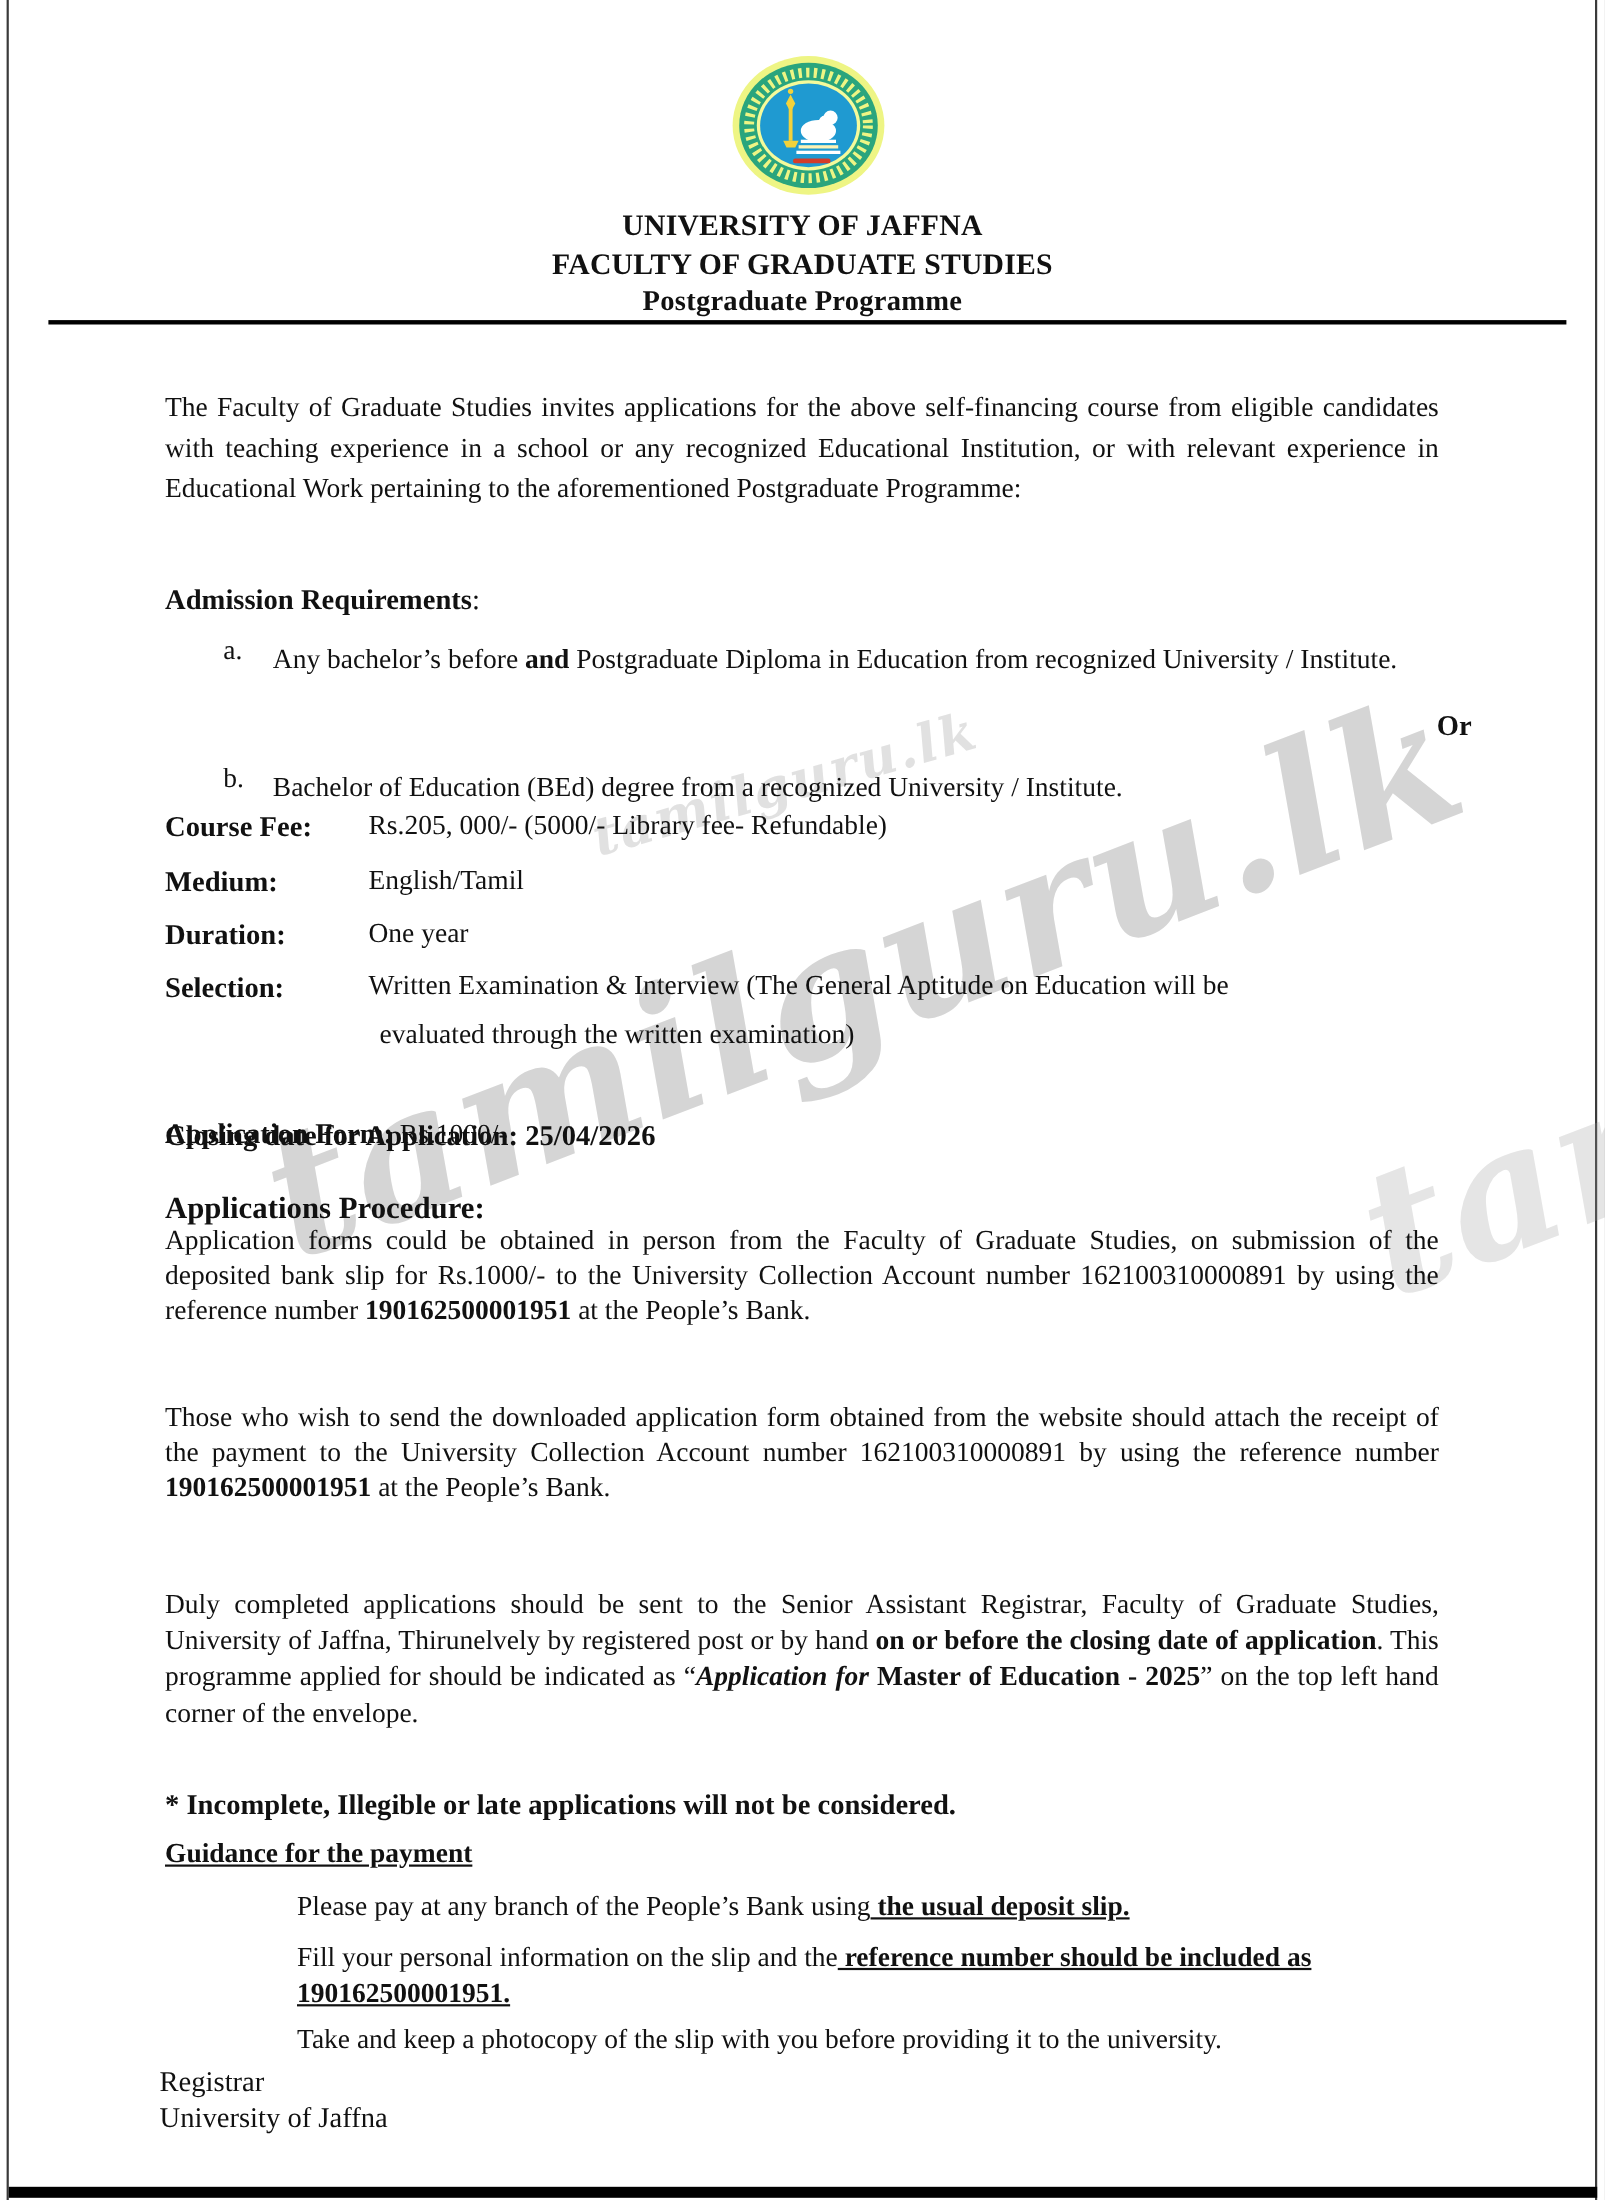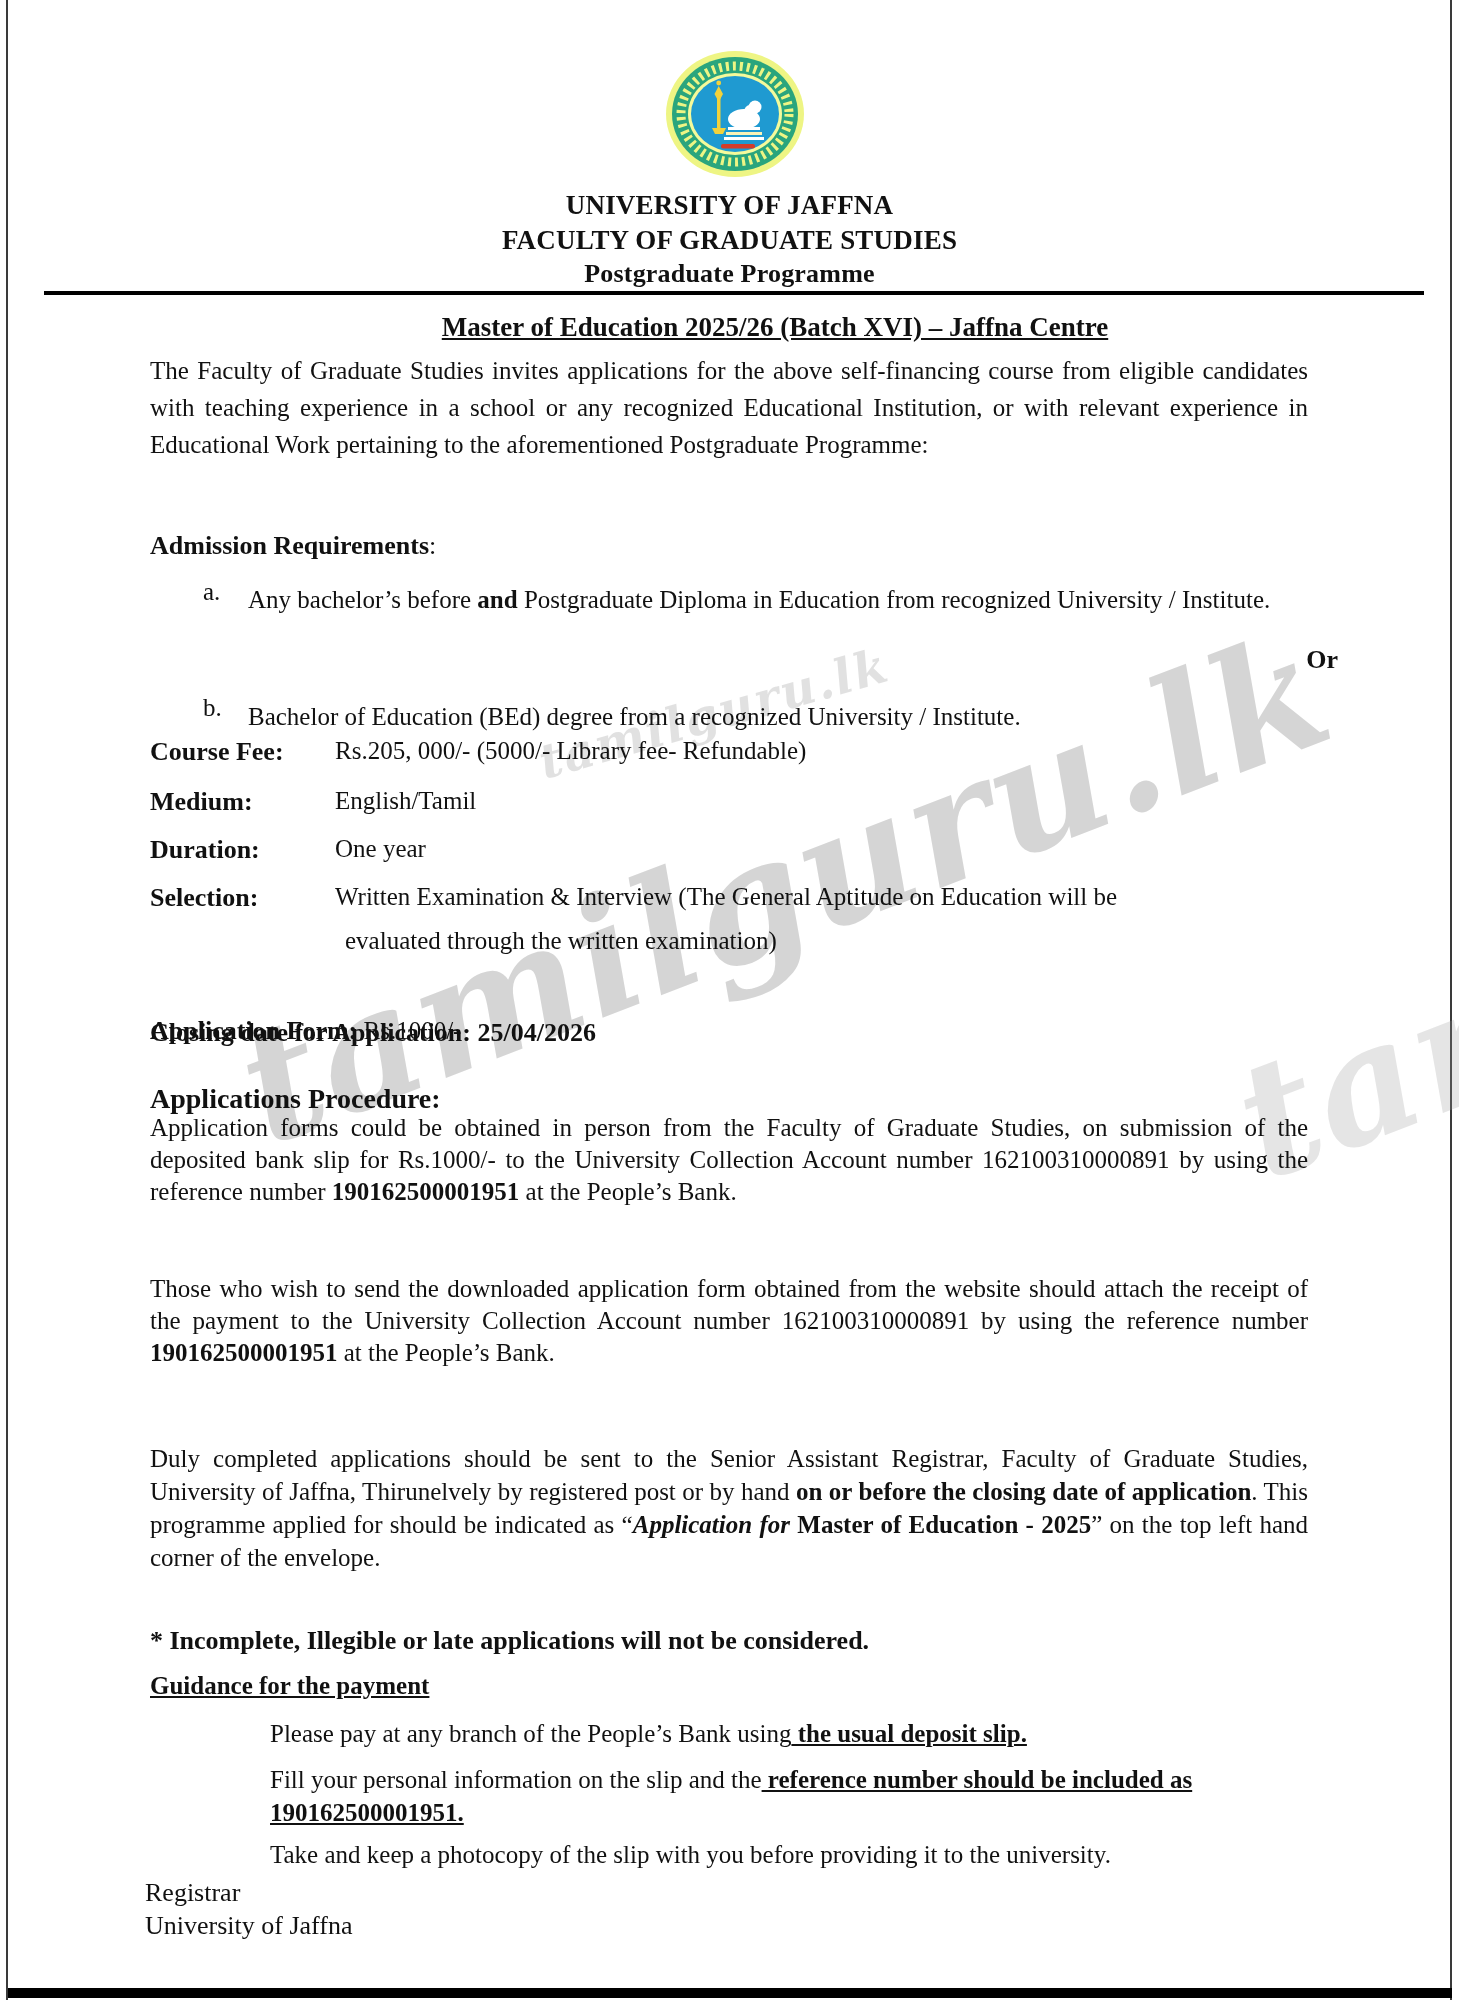--- a/index.html
+++ b/index.html
@@ -69,23 +69,20 @@
       <rect x="59" y="87" width="40" height="3" fill="#ffffff"></rect>
       <rect x="56" y="94" width="34" height="4.5" rx="2" fill="#d43c2a"></rect>
     </svg>
   </div>
 
   <div class="abs content hdr" style="top:190px;">UNIVERSITY OF JAFFNA</div>
   <div class="abs content hdr" style="top:225px;">FACULTY OF GRADUATE STUDIES</div>
   <div class="abs content hdr" style="top:259px;font-size:26px;">Postgraduate Programme</div>
   <div class="abs rule content" style="left:44px;top:291px;width:1380px;height:4px;"></div>
 
-  <div class="abs content title" style="top:312px;">
-    <span>Master of Education 2025/26 (Batch XVI) – Jaffna Centre</span>
-  </div>
 
   <div class="abs content para lh-intro" style="top:352px;"><span>The Faculty of Graduate Studies invites applications for the above self-financing course from eligible candidates with teaching experience in a school or any recognized Educational Institution, or with relevant experience in Educational Work pertaining to the aforementioned Postgraduate Programme:</span></div>
 
   <div class="abs content heading" style="top:531px;">
     <span>Admission Requirements</span><span style="font-weight:normal;">:</span>
   </div>
 
   <div class="abs content marker" style="top:578px;">a.</div>
   <div class="abs content item-text" style="top:576px;"><span>Any bachelor’s before </span><span class="seg-b">and</span><span> Postgraduate Diploma in Education from recognized University / Institute.</span></div>
 

